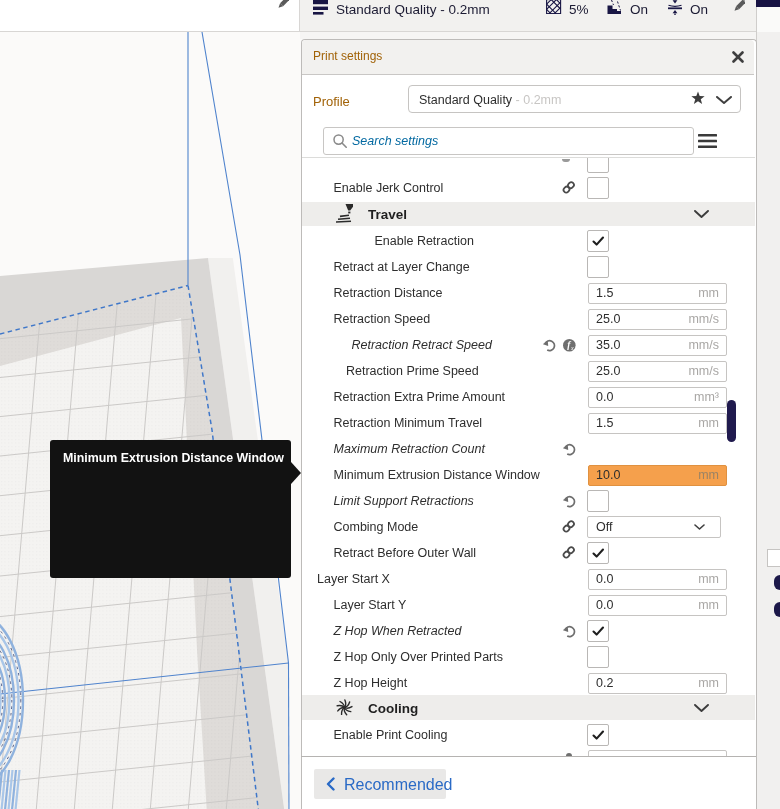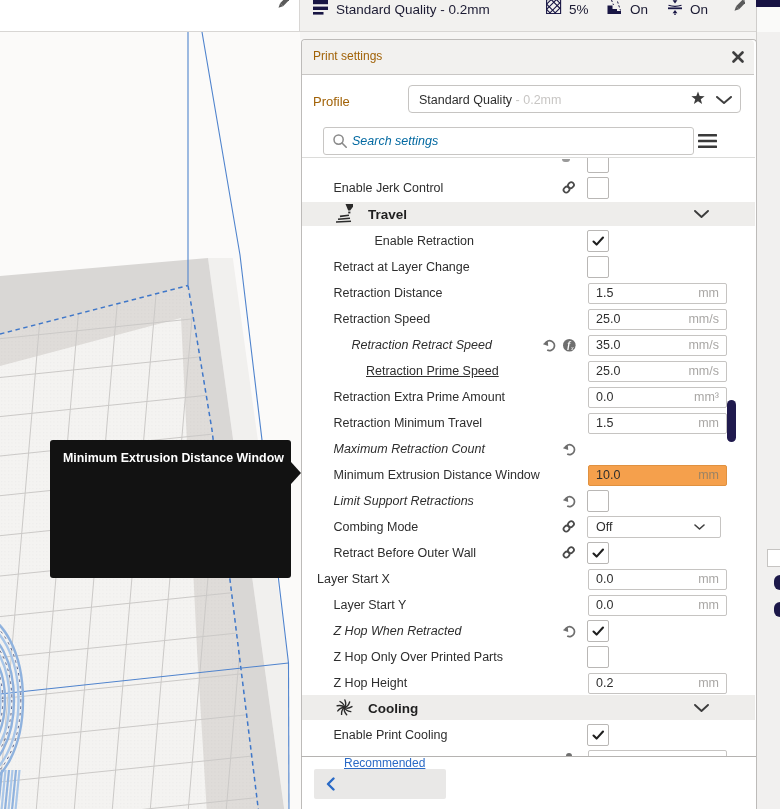--- a/index.html
+++ b/index.html
@@ -198,21 +198,21 @@
     <svg style="position:absolute;left:241px;top:181px" width="14" height="13" viewBox="0 0.5 14 13">
       <path d="M2.0,5.0 A5.0,5.0 0 1 1 4.2,11.6" stroke="#6e6e6e" stroke-width="1.7" fill="none"></path>
       <polygon points="-0.2,5.6 4.8,2.2 5.2,7.4" fill="#6e6e6e"></polygon>
     </svg>
     <svg style="position:absolute;left:261px;top:181px" width="13" height="13" viewBox="0 0 13 13">
       <circle cx="6.3" cy="6.3" r="6.3" fill="#6f6f6f"></circle>
       <text x="5.9" y="9.2" font-family="Liberation Serif" font-style="italic" font-weight="bold" font-size="9.5" fill="#fff" text-anchor="middle">f</text>
       <text x="9.3" y="11" font-family="Liberation Serif" font-style="italic" font-size="6" fill="#fff" text-anchor="middle">x</text>
     </svg>
     <div class="field" style="left:286px;top:176.5px;">35.0<span class="unit">mm/s</span></div>
-    <div class="lbl" style="left:64px;top:206px;text-decoration:underline;">Retraction Prime Speed</div>
+    <div class="lbl" style="left:44px;top:206px;">Retraction Prime Speed</div>
     <div class="field" style="left:286px;top:202.5px;">25.0<span class="unit">mm/s</span></div>
     <div class="lbl" style="left:31.5px;top:232px;">Retraction Extra Prime Amount</div>
     <div class="field" style="left:286px;top:228.5px;">0.0<span class="unit">mm³</span></div>
     <div class="lbl" style="left:31.5px;top:258px;">Retraction Minimum Travel</div>
     <div class="field" style="left:286px;top:254.5px;">1.5<span class="unit">mm</span></div>
     <div class="lbl" style="left:31.5px;top:284px;font-style:italic;">Maximum Retraction Count</div>
     <svg style="position:absolute;left:261px;top:285px" width="14" height="13" viewBox="0 0.5 14 13">
       <path d="M2.0,5.0 A5.0,5.0 0 1 1 4.2,11.6" stroke="#6e6e6e" stroke-width="1.7" fill="none"></path>
       <polygon points="-0.2,5.6 4.8,2.2 5.2,7.4" fill="#6e6e6e"></polygon>
     </svg>
@@ -288,18 +288,18 @@
     <div class="field" style="left:286px;top:592px;"></div>
     <div class="abs" style="left:264px;top:595px;width:6px;height:4px;background:#6f6f6f;border-radius:3px 3px 0 0;"></div>
   </div>
 <div class="abs" style="left:727px;top:400px;width:9px;height:42px;background:#201a4e;border-radius:5px;"></div>
 <div class="abs" style="left:301px;top:756px;width:455px;height:1px;background:#b5b3b1;"></div>
 <div class="abs" style="left:302px;top:757px;width:453px;height:52px;background:#fff;"></div>
 <div class="abs" style="left:314px;top:769px;width:132px;height:30px;background:#e9e8e7;border-radius:2px;"></div>
 <svg style="position:absolute;left:326px;top:777px" width="9" height="14" viewBox="0 0 9 14">
     <polyline points="7.5,1.5 2,7 7.5,12.5" stroke="#2a6ac6" stroke-width="2.4" fill="none" stroke-linecap="round" stroke-linejoin="round"></polyline>
   </svg>
-<div class="abs" style="left:344px;top:756px;font-size:12px;color:#2a6ac6;text-decoration:underline;">Recommended</div>
+<div class="abs" style="left:344px;top:776px;font-size:16px;color:#2a6ac6;">Recommended</div>
 <div class="abs" style="left:50px;top:440px;width:241px;height:138px;background:#121212;border-radius:3px;color:#fff;">
 <div style="position:absolute;left:13px;top:11px;font-size:12.4px;font-weight:bold;white-space:nowrap;">Minimum Extrusion Distance Window</div>
 </div>
 <svg style="position:absolute;left:291px;top:462px" width="10" height="22" viewBox="0 0 10 22">
     <polygon points="0,0 10,11 0,22" fill="#121212"></polygon>
   </svg>
 </body></html>

